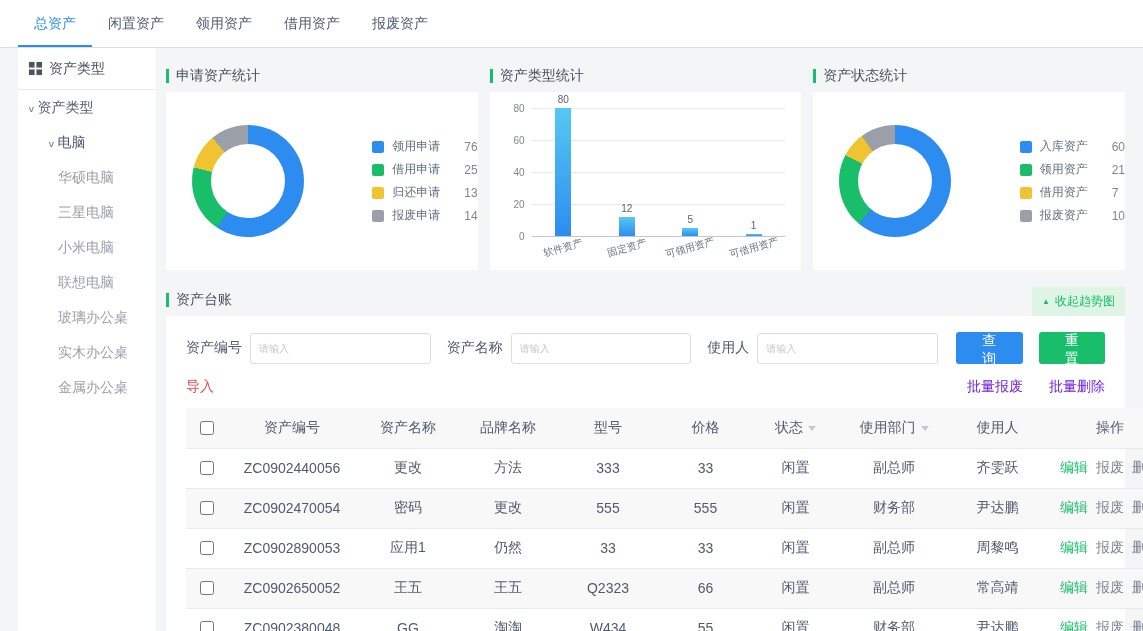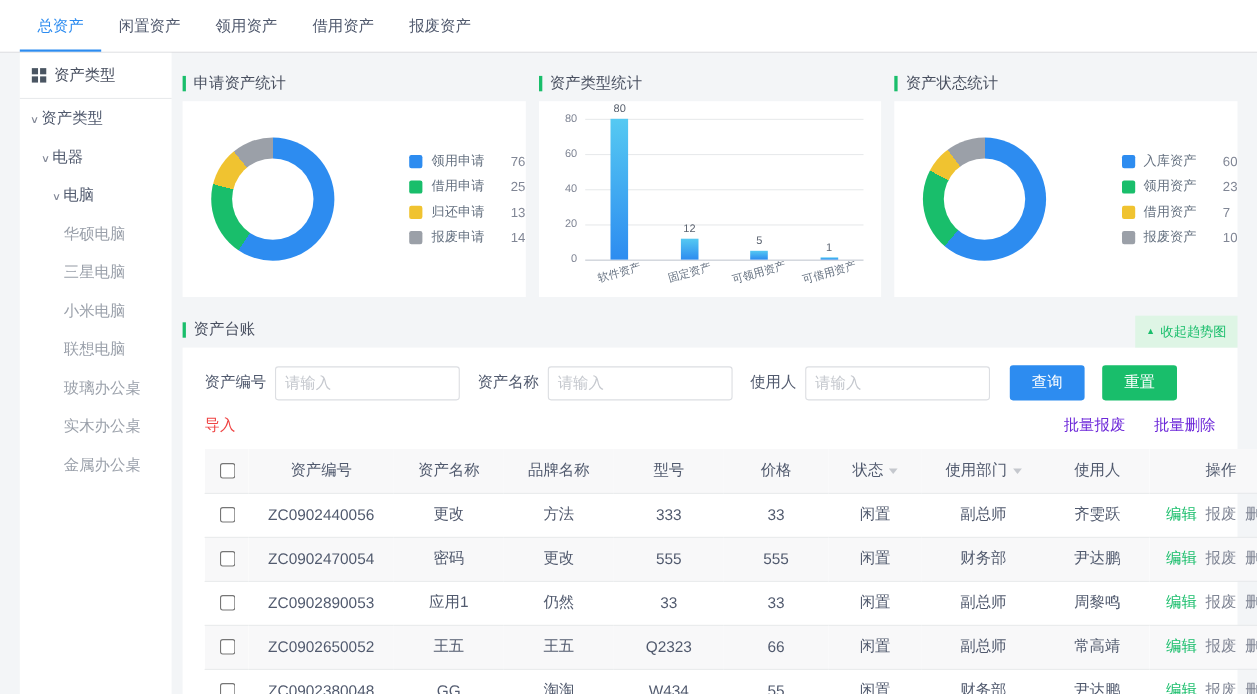--- a/index.html
+++ b/index.html
@@ -44,21 +44,21 @@
   .bar { position:absolute; bottom:0; width:16px; }
   .bar-val { position:absolute; width:40px; text-align:center; font-size:10px; color:#5b6370; }
   .xlabel { position:absolute; top:133px; width:64px; text-align:center; font-size:10px; color:#657180; transform:rotate(-16deg); white-space:nowrap; }
   
   .ledger-titlebar { display:flex; justify-content:space-between; align-items:flex-end; height:34px; margin-top:12px; }
   .collapse-btn { display:flex; align-items:center; gap:5px; background:#def5e5; color:#19be6b; border:none; font-size:12px; padding:6px 10px; cursor:pointer; font-family:inherit; }
   .up-arrow { font-size:8px; }
   .ledger-card { background:#fff; padding:16px 20px; min-height:320px; }
   .filter-row { display:flex; align-items:center; }
   .filter-label { margin-right:8px; white-space:nowrap; }
-  .filter-input { width:168px; height:31px; border:1px solid #dcdee2; border-radius:3px; padding:0 8px; font-size:14px; color:#3b82f6; outline:none; margin-right:16px; font-family:inherit; }
+  .filter-input { width:190px; height:31px; border:1px solid #dcdee2; border-radius:3px; padding:0 8px; font-size:10px; color:#3b82f6; outline:none; margin-right:16px; font-family:inherit; }
   .filter-input::placeholder { color:#c5c8ce; }
   .btn { height:32px; border:none; border-radius:3px; color:#fff; font-size:14px; padding:0 20px; cursor:pointer; font-family:inherit; }
   .btn-search { background:#2d8cf0; margin-left:2px; }
   .btn-reset { background:#19be6b; margin-left:16px; }
   .links-row { display:flex; justify-content:space-between; align-items:center; margin-top:14px; }
   .import-link { color:#ef4444; cursor:pointer; }
   .right-links { display:flex; gap:26px; }
   .danger-link { color:#6d28d9; cursor:pointer; }
   
   .asset-table { width:100%; border-collapse:collapse; margin-top:12px; table-layout:fixed; }
@@ -90,21 +90,20 @@
             <rect x="1" y="1" width="6" height="6" fill="#4a5562"></rect>
             <rect x="9" y="1" width="6" height="6" fill="#4a5562"></rect>
             <rect x="1" y="9" width="6" height="6" fill="#4a5562"></rect>
             <rect x="9" y="9" width="6" height="6" fill="#4a5562"></rect>
           </svg>
         </span>
         <span>资产类型</span>
       </div>
       <div id="tree">
           <div class="tree-item" style="padding-left: 10px;"><span class="caret">∨</span><span class="tree-label">资产类型</span></div>
-          <div class="tree-item" style="padding-left: 20px;"><span class="caret">∨</span><span class="tree-label">电器</span></div>
           <div class="tree-item" style="padding-left: 30px;"><span class="caret">∨</span><span class="tree-label">电脑</span></div>
           <div class="tree-item" style="padding-left: 40px;"><span class="tree-label leaf">华硕电脑</span></div>
           <div class="tree-item" style="padding-left: 40px;"><span class="tree-label leaf">三星电脑</span></div>
           <div class="tree-item" style="padding-left: 40px;"><span class="tree-label leaf">小米电脑</span></div>
           <div class="tree-item" style="padding-left: 40px;"><span class="tree-label leaf">联想电脑</span></div>
           <div class="tree-item" style="padding-left: 40px;"><span class="tree-label leaf">玻璃办公桌</span></div>
           <div class="tree-item" style="padding-left: 40px;"><span class="tree-label leaf">实木办公桌</span></div>
           <div class="tree-item" style="padding-left: 40px;"><span class="tree-label leaf">金属办公桌</span></div>
         </div>
     </aside>
@@ -185,21 +184,21 @@
                 <div class="donut" style="background: conic-gradient(rgb(45, 140, 240) 0%, rgb(45, 140, 240) 61.2245%, rgb(25, 190, 107) 61.2245%, rgb(25, 190, 107) 82.6531%, rgb(240, 195, 48) 82.6531%, rgb(240, 195, 48) 89.7959%, rgb(155, 160, 168) 89.7959%, rgb(155, 160, 168) 100%);"></div>
                 <div class="legend">
                   <div class="legend-row">
                     <span class="legend-sq" style="background: rgb(45, 140, 240);"></span>
                     <span class="legend-name">入库资产</span>
                     <span class="legend-val">60</span>
                   </div>
                   <div class="legend-row">
                     <span class="legend-sq" style="background: rgb(25, 190, 107);"></span>
                     <span class="legend-name">领用资产</span>
-                    <span class="legend-val">23</span>
+                    <span class="legend-val">21</span>
                   </div>
                   <div class="legend-row">
                     <span class="legend-sq" style="background: rgb(240, 195, 48);"></span>
                     <span class="legend-name">借用资产</span>
                     <span class="legend-val">7</span>
                   </div>
                   <div class="legend-row">
                     <span class="legend-sq" style="background: rgb(155, 160, 168);"></span>
                     <span class="legend-name">报废资产</span>
                     <span class="legend-val">10</span>

